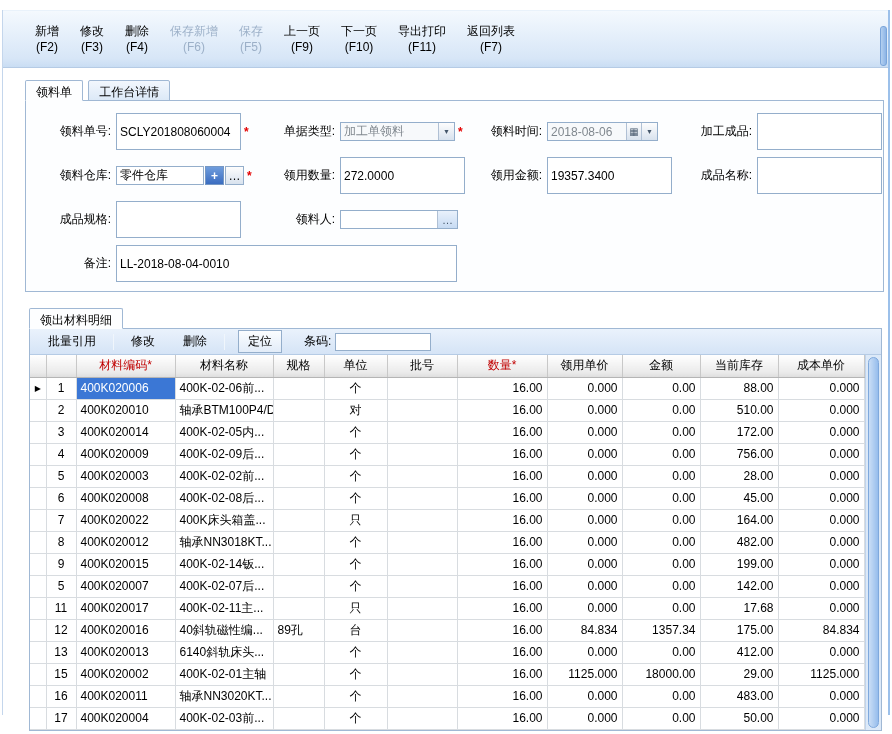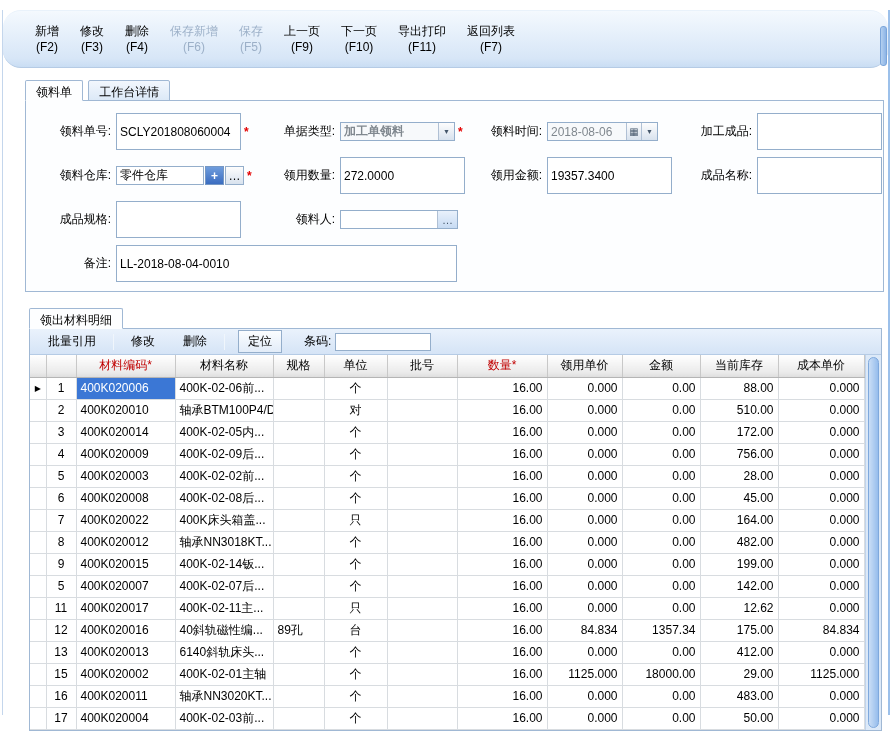--- a/index.html
+++ b/index.html
@@ -53,21 +53,20 @@
   .toolbar {
     margin-top: 10px;
     height: 58px;
     background: linear-gradient(#f4f9fe, #d7e6f7 85%, #c9ddf3);
     border-top: 1px solid #e9f2fb;
     border-bottom: 1px solid #b5cbe5;
     display: flex;
     align-items: center;
     padding-left: 26px;
     position: relative;
-    border-radius: 18px;
   }
   .tbtn {
     display: flex;
     flex-direction: column;
     align-items: center;
     justify-content: center;
     margin-right: 9px;
     padding: 3px 6px;
     line-height: 16px;
     white-space: nowrap;
@@ -157,21 +156,21 @@
     display: inline-flex;
     align-items: center;
     justify-content: center;
     font: inherit;
     padding: 0;
     cursor: default;
   }
   .mini-btn.plus { background: linear-gradient(#6f9ddd, #3a6cc0); color: #fff; font-weight: bold; }
   .mini-btn.lookup { background: linear-gradient(#fdfdfd, #d8e2ee); border-color: #94aecb; }
   .w78 { width: 78px; } .w86 { width: 86px; } .w96 { width: 96px; }
-  .w97 { width: 97px; font-weight: bold; } .w125 { width: 125px; }
+  .w97 { width: 97px; } .w125 { width: 125px; }
   .remark-label { grid-column: 1; }
   .remark-input { grid-column: 2 / span 3; width: 341px; }
 
   
   .detailpanel {
     margin: -1px 6px 0 26px;
     border: 1px solid #a0b8d4;
     background: #fff;
   }
   .dtoolbar {
@@ -570,21 +569,21 @@
                 <td class="c-indicator"></td>
                 <td class="c-rownum">11</td>
                 <td class="c-code">400K020017</td>
                 <td class="c-name">400K-02-11主...</td>
                 <td class="c-spec"></td>
                 <td class="c-unit">只</td>
                 <td class="c-batch"></td>
                 <td class="c-qty">16.00</td>
                 <td class="c-price">0.000</td>
                 <td class="c-amount">0.00</td>
-                <td class="c-stock">12.62</td>
+                <td class="c-stock">17.68</td>
                 <td class="c-cost">0.000</td>
               </tr>
               <tr>
                 <td class="c-indicator"></td>
                 <td class="c-rownum">12</td>
                 <td class="c-code">400K020016</td>
                 <td class="c-name">40斜轨磁性编...</td>
                 <td class="c-spec">89孔</td>
                 <td class="c-unit">台</td>
                 <td class="c-batch"></td>

